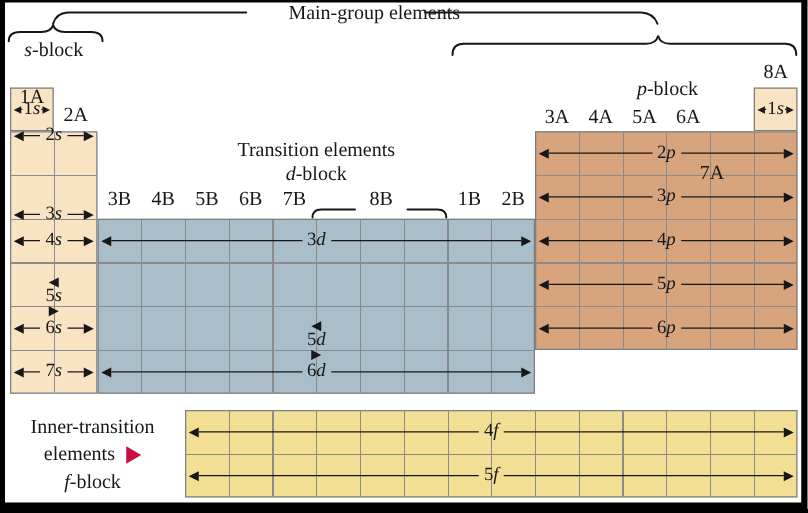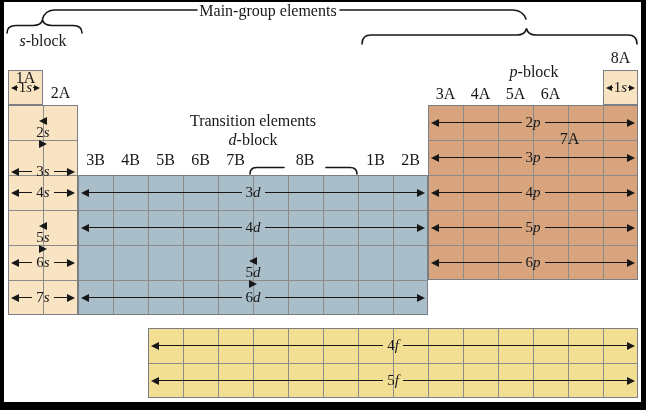--- a/index.html
+++ b/index.html
@@ -53,54 +53,59 @@
       <path d="M 340 10 H 513 Q 523 10.5 526 19"></path>
     </g>
     <path d="M 7 33 Q 7 25.5 16 25.5 L 33 25.5 Q 41 25.5 42.5 20 Q 44 25.5 52 25.5 L 73 25.5 Q 82 25.5 82 33" fill="none" stroke="#171717" stroke-width="1.6" stroke-linecap="round"></path>
     <path d="M 362 44 Q 362 35 371 35 L 517 35 Q 525 35 526.5 28.5 Q 528 35 536 35 L 628 35 Q 637 35 637 44" fill="none" stroke="#171717" stroke-width="1.6" stroke-linecap="round"></path>
     <g fill="none" stroke="#171717" stroke-width="1.6" stroke-linecap="round">
       <path d="M 250 174 Q 250 167.5 257 167.5 L 284 167.5"></path>
       <path d="M 326 167.5 L 350 167.5 Q 357 167.5 357 174"></path>
     </g>
   </svg>
 
-  <div class="abs txt z4" style="left:168px;top:1px;width:200px;">Main-group elements</div>
+  <div class="abs txt z4" style="left:168px;top:1px;width:200px;text-align:right;">Main-group elements</div>
 
   <div class="abs txt z4" style="left:3px;top:31px;width:80px;"><span class="blk-letter">s</span><span>-block</span></div>
 
   <div class="abs txt z4" style="left:478px;top:62px;width:112px;"><span class="blk-letter">p</span><span>-block</span></div>
 
   <div class="abs txt z4" style="left:153px;top:111px;width:200px;">Transition elements</div>
   <div class="abs txt z4" style="left:153px;top:130px;width:200px;"><span class="blk-letter">d</span><span>-block</span></div>
 
   <div class="abs grp z4" style="left:8px;top:48px;margin-top:20px;">1A</div>
   <div class="abs grp z4" style="left:43px;top:83px;">2A</div>
   <div class="abs grp z4" style="left:283px;top:150px;width:44px;">8B</div>
   <div class="abs grp z4" style="left:603px;top:48px;">8A</div>
 
+  <div id="inner-block" class="abs z4" style="left:4px;top:331px;">
+    <div>Inner-transition</div>
+    <div><span>elements</span><span id="red-tri"></span></div>
+    <div><span class="blk-letter">f</span><span>-block</span></div>
+  </div>
 <div class="abs grp z4" style="left: 78px; top: 150px;">3B</div>
     <div class="abs grp z4" style="left: 113px; top: 150px;">4B</div>
     <div class="abs grp z4" style="left: 148px; top: 150px;">5B</div>
     <div class="abs grp z4" style="left: 183px; top: 150px;">6B</div>
     <div class="abs grp z4" style="left: 218px; top: 150px;">7B</div>
     <div class="abs grp z4" style="left: 358px; top: 150px;">1B</div>
     <div class="abs grp z4" style="left: 393px; top: 150px;">2B</div>
     <div class="abs grp z4" style="left: 428px; top: 84px;">3A</div>
     <div class="abs grp z4" style="left: 463px; top: 84px;">4A</div>
     <div class="abs grp z4" style="left: 498px; top: 84px;">5A</div>
     <div class="abs grp z4" style="left: 533px; top: 84px;">6A</div>
     <div class="abs grp z4" style="left: 552px; top: 84px; margin-top: 45px;">7A</div>
     <div class="abs arrow sm" style="left: 11px; top: 82px; width: 29px;">
       <span class="ah l"></span>
       <span class="ln"></span>
       <span class="lab"><span class="n">1</span>s</span>
       <span class="ln"></span>
       <span class="ah r"></span>
     </div>
-    <div class="abs arrow" style="left: 11px; top: 117px; width: 64px; flex-direction: column;">
+    <div class="abs arrow" style="left: 11px; top: 103px; width: 64px;">
       <span class="ah l"></span>
       <span class="ln"></span>
       <span class="lab"><span class="n">2</span>s</span>
       <span class="ln"></span>
       <span class="ah r"></span>
     </div>
     <div class="abs arrow" style="left: 11px; top: 152px; width: 64px; margin-top: 14px;">
       <span class="ah l"></span>
       <span class="ln"></span>
       <span class="lab"><span class="n">3</span>s</span>
@@ -135,27 +140,20 @@
       <span class="ln"></span>
       <span class="ah r"></span>
     </div>
     <div class="abs arrow" style="left: 81px; top: 187px; width: 344px;">
       <span class="ah l"></span>
       <span class="ln"></span>
       <span class="lab"><span class="n">3</span>d</span>
       <span class="ln"></span>
       <span class="ah r"></span>
     </div>
-    <div class="abs arrow" style="left: 81px; top: 222px; width: 344px;">
-      <span class="ah l"></span>
-      <span class="ln"></span>
-      <span class="lab"><span class="n">4</span>d</span>
-      <span class="ln"></span>
-      <span class="ah r"></span>
-    </div>
     <div class="abs arrow" style="left: 81px; top: 257px; width: 344px; flex-direction: column;">
       <span class="ah l"></span>
       <span class="ln"></span>
       <span class="lab"><span class="n">5</span>d</span>
       <span class="ln"></span>
       <span class="ah r"></span>
     </div>
     <div class="abs arrow" style="left: 81px; top: 292px; width: 344px;">
       <span class="ah l"></span>
       <span class="ln"></span>

